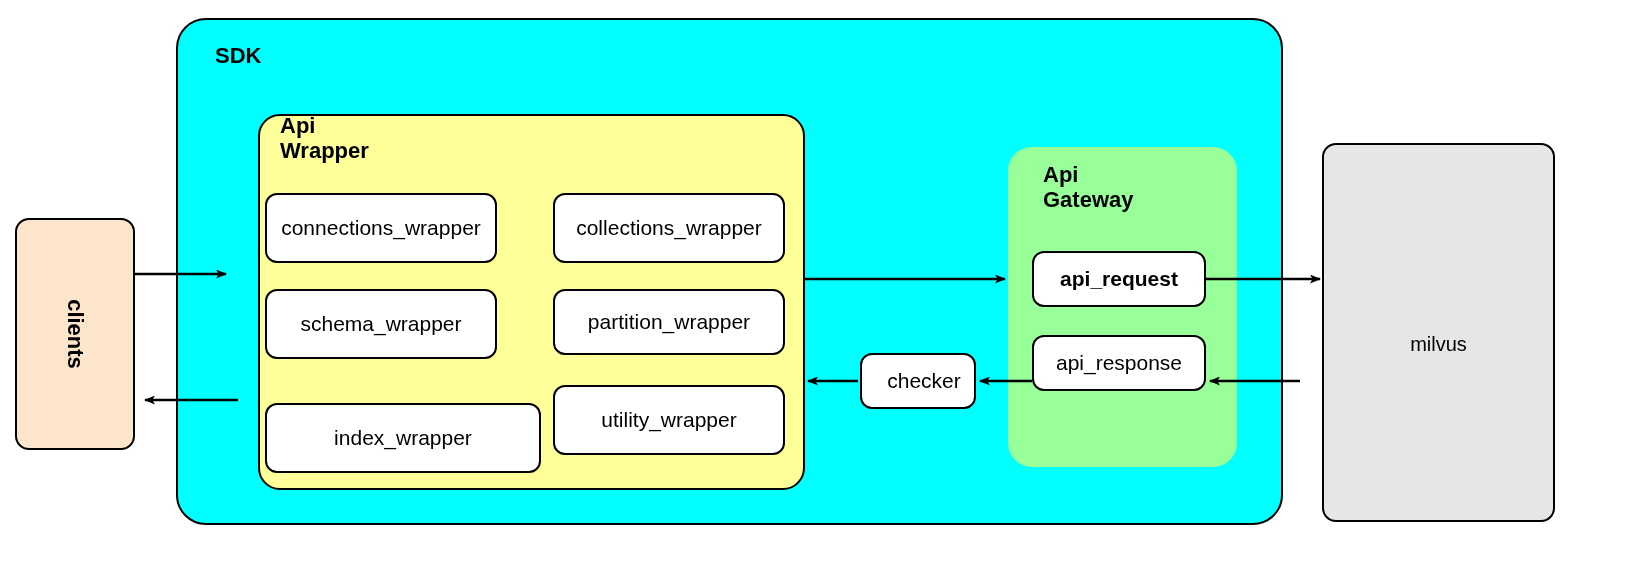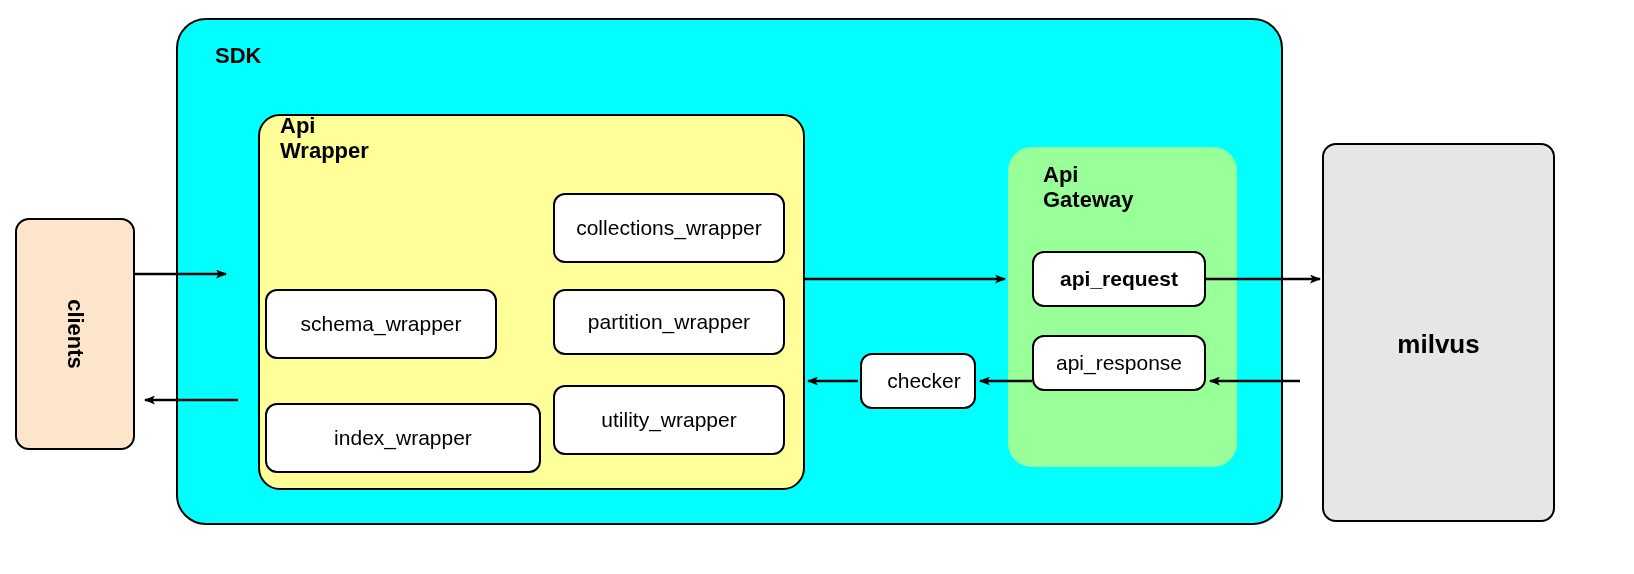--- a/index.html
+++ b/index.html
@@ -13,21 +13,21 @@
   svg.arrows{position:absolute;left:0;top:0;width:1634px;height:574px;overflow:visible;}
   #clients-box{left:15px;top:218px;width:120px;height:232px;background:#fde5cb;}
   #clients-label{transform:rotate(90deg);font-weight:bold;font-size:22px;white-space:nowrap;}
   #sdk-box{left:176px;top:18px;width:1107px;height:507px;background:#00ffff;border-radius:30px;}
   #sdk-label{left:215px;top:44px;}
   #apiwrapper-box{left:258px;top:114px;width:547px;height:376px;background:#ffff99;border-radius:22px;}
   #apiwrapper-label{left:280px;top:114px;}
   #gateway-box{left:1008px;top:147px;width:229px;height:320px;background:#99ff99;border:none;border-radius:24px;}
   #gateway-label{left:1043px;top:163px;}
   #milvus-box{left:1322px;top:143px;width:233px;height:379px;background:#e6e6e6;}
-  #milvus-label{font-weight:bold;font-size:26px;margin-top:24px;}
+  #milvus-label{font-weight:normal;font-size:20px;margin-top:24px;}
   #w-connections{left:265px;top:193px;width:232px;height:70px;}
   #w-collections{left:553px;top:193px;width:232px;height:70px;}
   #w-schema{left:265px;top:289px;width:232px;height:70px;}
   #w-partition{left:553px;top:289px;width:232px;height:66px;}
   #w-index{left:265px;top:403px;width:276px;height:70px;}
   #w-utility{left:553px;top:385px;width:232px;height:70px;}
   #checker-box{left:860px;top:353px;width:116px;height:56px;padding-left:12px;}
   #apireq-box{left:1032px;top:251px;width:174px;height:56px;font-weight:bold;}
   #apires-box{left:1032px;top:335px;width:174px;height:56px;}
 </style>
@@ -40,20 +40,23 @@
     <span id="clients-label">clients</span>
   </div>
 
   <div class="box rr" id="sdk-box"></div>
   <div class="grplabel" id="sdk-label">SDK</div>
 
   <div class="box rr" id="apiwrapper-box"></div>
   <div class="grplabel" id="apiwrapper-label">Api
 Wrapper</div>
 
+  <div class="box wbox ctr" id="w-connections">
+      <span>connections_wrapper</span>
+    </div>
   <div class="box wbox ctr" id="w-collections">
       <span>collections_wrapper</span>
     </div>
   <div class="box wbox ctr" id="w-schema">
       <span>schema_wrapper</span>
     </div>
   <div class="box wbox ctr" id="w-partition">
       <span>partition_wrapper</span>
     </div>
   <div class="box wbox ctr" id="w-index">

